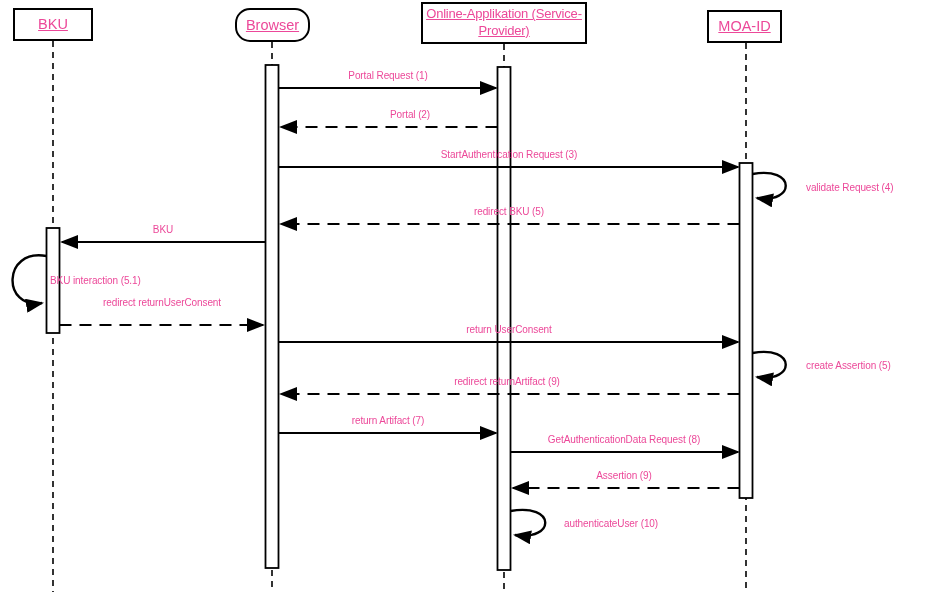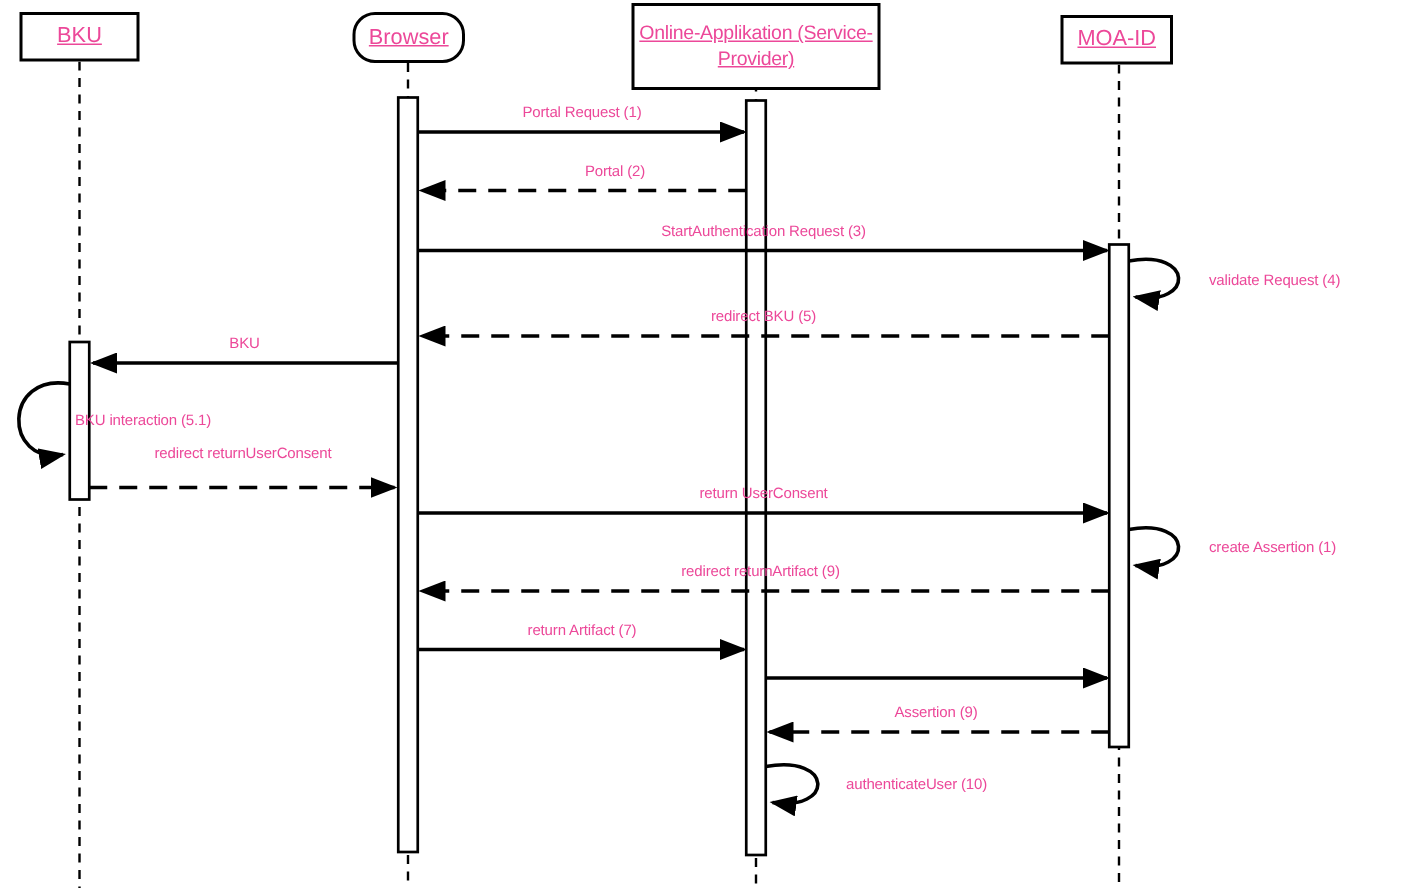--- a/index.html
+++ b/index.html
@@ -27,21 +27,21 @@
     z-index: 2;
   }
   .actor-box span {
     text-decoration: underline;
     white-space: nowrap;
     line-height: 1.3;
   }
   .actor-box.wide span { font-size: 13px; letter-spacing: -0.2px; }
   .box-bku     { left: 13px;  top: 8px;  width: 80px;  height: 33px; }
   .box-browser { left: 235px; top: 8px;  width: 75px;  height: 34px; border-radius: 15px; }
-  .box-oa      { left: 421px; top: 2px;  width: 166px; height: 58px; }
+  .box-oa      { left: 421px; top: 2px;  width: 166px; height: 42px; text-decoration: underline; }
   .box-moaid   { left: 707px; top: 10px; width: 75px;  height: 33px; }
   .msg-label {
     position: absolute;
     font-size: 10px;
     letter-spacing: -0.1px;
     white-space: nowrap;
     line-height: 17px;
     z-index: 3;
   }
   .msg-label.center { transform: translateX(-50%); }
@@ -107,19 +107,20 @@
 
   <div class="msg-label center" style="left:388px; top:67px;">Portal Request (1)</div>
   <div class="msg-label center" style="left:388px; top:106px;margin-left:22px;">Portal (2)</div>
   <div class="msg-label center" style="left:509px; top:146px;">StartAuthentication Request (3)</div>
   <div class="msg-label" style="left:806px; top:179px;">validate Request (4)</div>
   <div class="msg-label center" style="left:509px; top:203px;">redirect BKU (5)</div>
   <div class="msg-label center" style="left:163px; top:221px;">BKU</div>
   <div class="msg-label" style="left:6px;   top:272px;margin-left:44px;">BKU interaction (5.1)</div>
   <div class="msg-label center" style="left:162px; top:294px;">redirect returnUserConsent</div>
   <div class="msg-label center" style="left:509px; top:321px;">return UserConsent</div>
-  <div class="msg-label" style="left:806px; top:357px;">create Assertion (1)</div>
+  <div class="msg-label" style="left:806px; top:357px;">create Assertion (5)</div>
   <div class="msg-label center" style="left:507px; top:373px;">redirect returnArtifact (9)</div>
   <div class="msg-label center" style="left:388px; top:412px;">return Artifact (7)</div>
+  <div class="msg-label center" style="left:624px; top:431px;">GetAuthenticationData Request (8)</div>
   <div class="msg-label center" style="left:624px; top:467px;">Assertion (9)</div>
   <div class="msg-label" style="left:564px; top:515px;">authenticateUser (10)</div>
 
 </div>
 
 </body></html>

